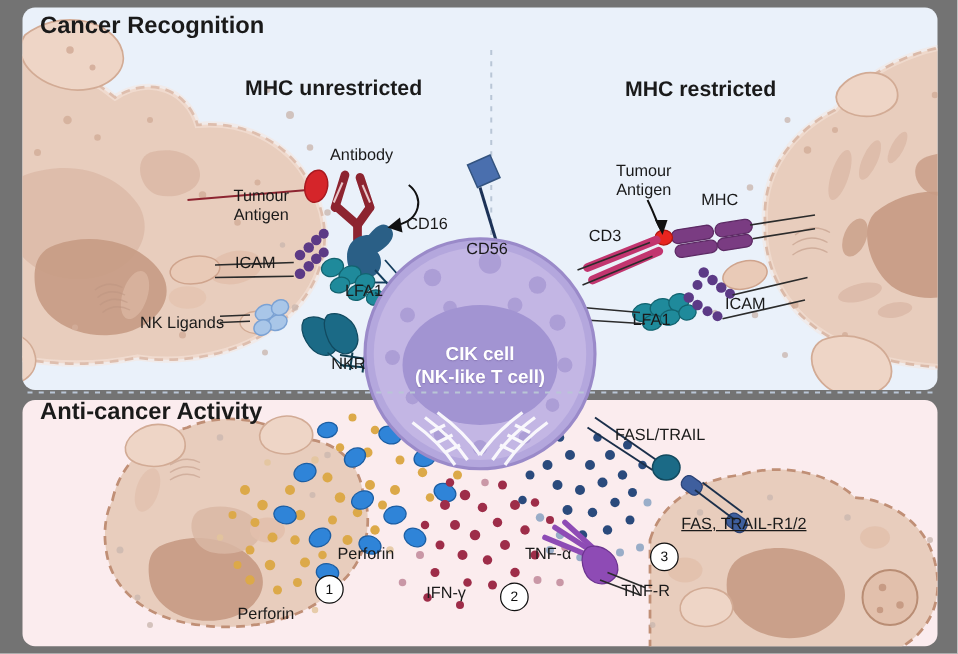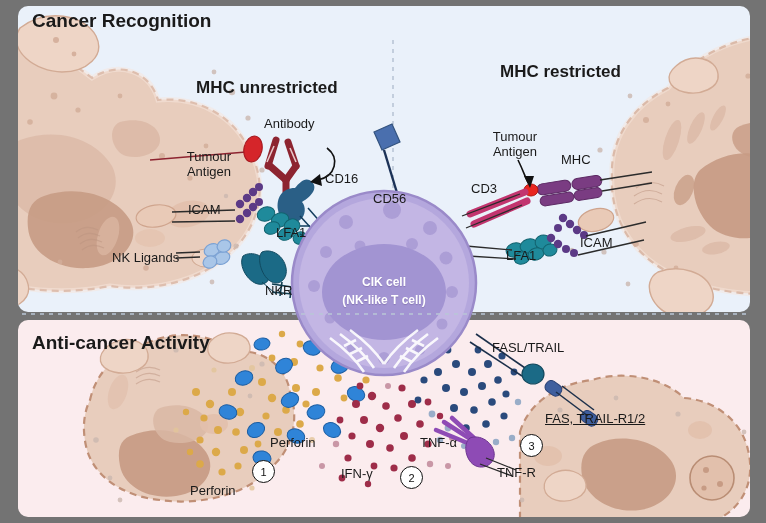--- a/index.html
+++ b/index.html
@@ -5,21 +5,21 @@
   html,body{margin:0;padding:0;background:#ffffff;}
   body{width:766px;height:523px;overflow:hidden;
        font-family:"Liberation Sans","DejaVu Sans",sans-serif;}
   #stage{position:relative;width:766px;height:523px;background:#737373;}
   svg#scene{position:absolute;left:0;top:0;width:766px;height:523px;}
   .lbl{position:absolute;color:#1a1a1a;font-size:13px;line-height:1.12;
        white-space:pre;letter-spacing:0px;}
   .lbl.bold{font-weight:bold;font-size:17px;}
   .lbl.title{font-weight:bold;font-size:19px;}
   .lbl.ctr{text-align:center;}
-  .lbl.white{color:#ffffff;font-weight:bold;font-size:12px;text-align:center;
+  .lbl.white{color:#ffffff;font-weight:bold;font-size:15px;text-align:center;
              text-shadow:0 1px 1px rgba(90,70,130,.35);}
   .num{position:absolute;width:21px;height:21px;border-radius:50%;
        background:#ffffff;border:1.6px solid #111;color:#111;
        font-size:11px;display:flex;align-items:center;justify-content:center;}
 </style>
 </head>
 <body>
 
 <div id="stage">
 
@@ -531,23 +531,23 @@
           <path d="M428,334 q-22,16 -34,34"></path>
       <path d="M418,330 q-22,16 -34,34"></path>
       <path d="M424,346 l-12,-6 M418,354 l-12,-6 M412,362 l-12,-6"></path>
     </g>
   </g>
 
   <line x1="22" y1="314" x2="746" y2="314" stroke="#b9c6d6" stroke-width="1.6" stroke-dasharray="4 5"></line>
 </svg>
 
 <div class="lbl title" style="left:32px;top:10px;">Cancer Recognition</div>
-<div class="lbl title" style="left:32px;top:332px;text-align:right;">Anti-cancer Activity</div>
-
-<div class="lbl bold" style="left:196px;top:78px;">MHC unrestricted</div>
+<div class="lbl title" style="left:32px;top:319px;text-align:right;">Anti-cancer Activity</div>
+
+<div class="lbl bold" style="left:196px;top:61px;">MHC unrestricted</div>
 <div class="lbl bold" style="left:500px;top:62px;">MHC restricted</div>
 
 <div class="lbl ctr" style="left:176px;top:150px;width:66px;">Tumour
 Antigen</div>
 <div class="lbl" style="left:264px;top:117px;">Antibody</div>
 <div class="lbl" style="left:325px;top:172px;">CD16</div>
 <div class="lbl" style="left:373px;top:156px;margin-top:36px;">CD56</div>
 <div class="lbl" style="left:188px;top:203px;">ICAM</div>
 <div class="lbl" style="left:276px;top:226px;">LFA1</div>
 <div class="lbl" style="left:112px;top:251px;">NK Ligands</div>

